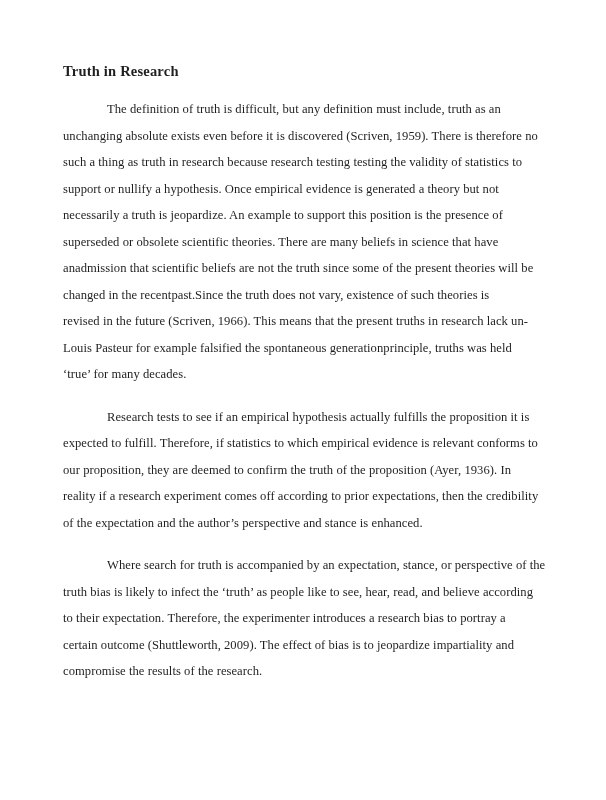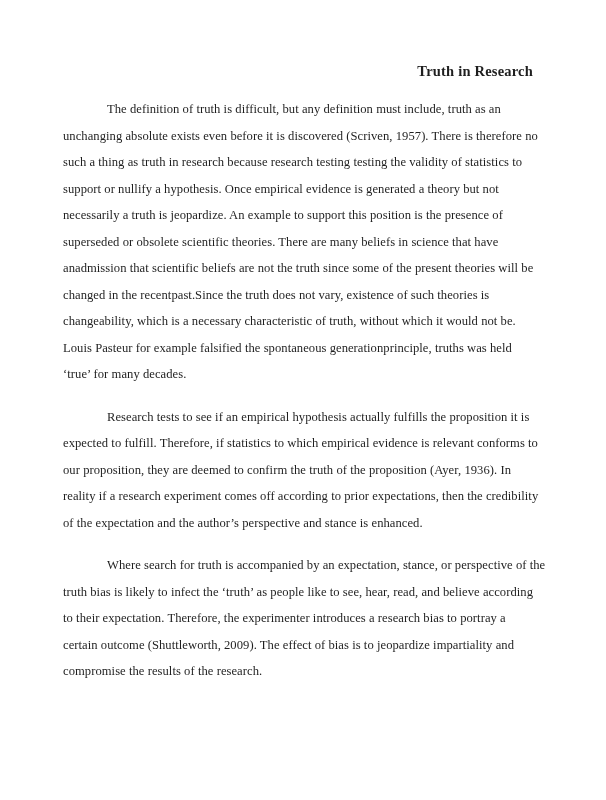--- a/index.html
+++ b/index.html
@@ -17,21 +17,21 @@
     font-family: "Liberation Serif", "DejaVu Serif", serif;
     color: #1f1f1f;
     overflow: hidden;
   }
   .title {
     width: 470px;
     margin: 0;
     font-size: 14.5px;
     font-weight: bold;
     line-height: 18px;
-    text-align: right;
+    text-align: left;
     letter-spacing: 0.2px;
   }
   .doc-body {
     margin-top: 16px;
   }
   .para {
     margin: 0;
   }
   .para + .para {
     margin-top: 10px;
@@ -49,28 +49,28 @@
   }
 </style>
 </head>
 <body>
 
 <div class="page" style="background: rgb(255, 255, 255); color: rgb(31, 31, 31);">
   <h1 class="title">Truth in Research</h1>
   <div class="doc-body">
       <div class="para">
         <div class="line indent">The definition of truth is difficult, but any definition must include, truth as an</div>
-        <div class="line">unchanging absolute exists even before it is discovered (Scriven, 1957). There is therefore no</div>
+        <div class="line">unchanging absolute exists even before it is discovered (Scriven, 1959). There is therefore no</div>
         <div class="line">such a thing as truth in research because research testing testing the validity of statistics to</div>
         <div class="line">support or nullify a hypothesis. Once empirical evidence is generated a theory but not</div>
         <div class="line">necessarily a truth is jeopardize. An example to support this position is the presence of</div>
         <div class="line">superseded or obsolete scientific theories. There are many beliefs in science that have</div>
         <div class="line">anadmission that scientific beliefs are not the truth since some of the present theories will be</div>
         <div class="line">changed in the recentpast.Since the truth does not vary, existence of such theories is</div>
-        <div class="line">changeability, which is a necessary characteristic of truth, without which it would not be.</div>
+        <div class="line">revised in the future (Scriven, 1966). This means that the present truths in research lack un-</div>
         <div class="line">Louis Pasteur for example falsified the spontaneous generationprinciple, truths was held</div>
         <div class="line">‘true’ for many decades.</div>
       </div>
       <div class="para">
         <div class="line indent">Research tests to see if an empirical hypothesis actually fulfills the proposition it is</div>
         <div class="line">expected to fulfill. Therefore, if statistics to which empirical evidence is relevant conforms to</div>
         <div class="line">our proposition, they are deemed to confirm the truth of the proposition (Ayer, 1936). In</div>
         <div class="line">reality if a research experiment comes off according to prior expectations, then the credibility</div>
         <div class="line">of the expectation and the author’s perspective and stance is enhanced.</div>
       </div>

